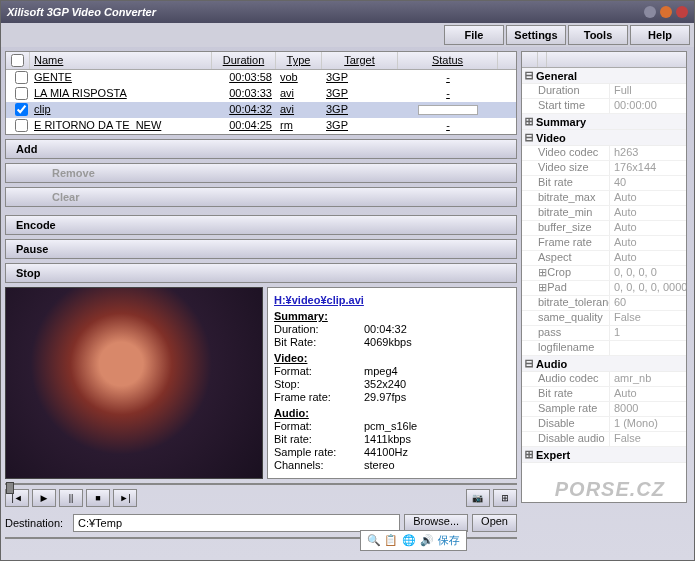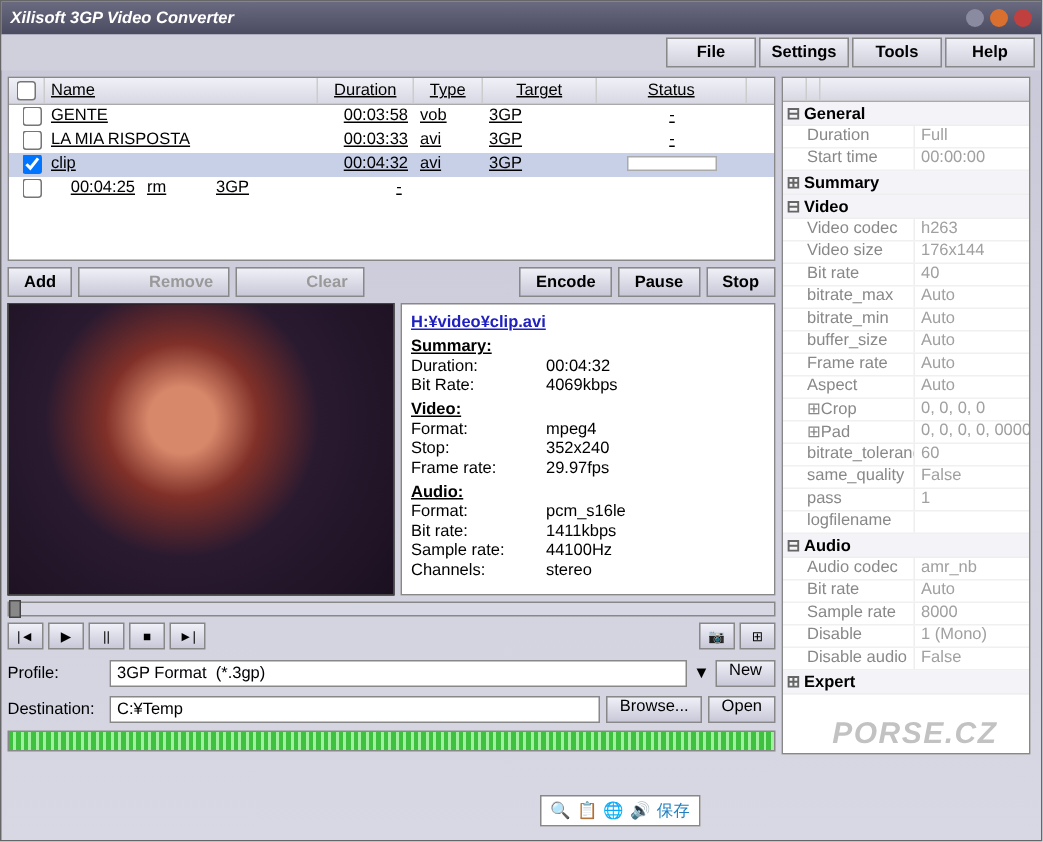--- a/index.html
+++ b/index.html
@@ -30,21 +30,21 @@
 .fl-row.sel { background: #c8d0e8; }
 .fl-row > div { padding: 1px 4px; }
 .fl-row input[type=checkbox] { margin-left: 5px; }
 .fl-cell-name { width: 182px; }
 .fl-cell-dur { width: 64px; text-align: right; }
 .fl-cell-type { width: 46px; }
 .fl-cell-tgt { width: 76px; }
 .fl-cell-stat { width: 100px; text-align: center; }
 .progress { display: inline-block; width: 60px; height: 10px; background: #fff; border: 1px solid #aaa; position: relative; vertical-align: middle; }
 .progress-bar { background: linear-gradient(to bottom, #b0b0c8, #8888a8); height: 100%; }
-.btn-row { display: flex; gap: 4px; margin: 4px 0; }
+.btn-row { display: flex; gap: 4px; margin: 4px 0; flex-direction: column; }
 .btn { height: 20px; padding: 0 10px; background: linear-gradient(to bottom, #f0f0f8, #c8c8d8); border: 1px solid #888; cursor: pointer; line-height: 18px; font-weight: bold; }
 .btn.disabled { color: #999; padding-left: 46px; }
 .spacer { flex: 1; }
 .preview-row { display: flex; gap: 4px; height: 200px; }
 .preview { width: 258px; background: #000; border: 1px solid #444; display: flex; align-items: center; justify-content: center; }
 .preview-img { width: 100%; height: 100%; background: radial-gradient(circle at 45% 40%, #d8886a 12%, #803028 28%, #2a1a30 50%, #1a1020 100%); position: relative; }
 .info-panel { flex: 1; background: #fff; border: 1px solid #888; padding: 6px; overflow: auto; }
 .info-panel .title { color: #2020c0; font-weight: bold; text-decoration: underline; }
 .info-panel .section { font-weight: bold; text-decoration: underline; margin-top: 4px; }
 .info-panel .kv { display: flex; margin: 1px 0; }
@@ -120,20 +120,21 @@
             <div class="fl-row sel">
     <div class="fl-chk" style="width:24px"><input type="checkbox" checked="" style=""></div>
     <div class="fl-cell-name">clip</div>
     <div class="fl-cell-dur">00:04:32</div>
     <div class="fl-cell-type">avi</div>
     <div class="fl-cell-tgt">3GP</div>
     <div class="fl-cell-stat"><span class="progress"><span class="progress-bar" style="width:70%"></span></span></div>
             </div>
             <div class="fl-row">
     <div class="fl-chk" style="width:24px"><input type="checkbox" style=""></div>
+    <div class="fl-cell-name">E RITORNO DA TE_NEW</div>
     <div class="fl-cell-dur">00:04:25</div>
     <div class="fl-cell-type">rm</div>
     <div class="fl-cell-tgt">3GP</div>
     <div class="fl-cell-stat">-</div>
             </div>
           </div>
       </div>
 
       <div class="btn-row">
         <div class="btn">Add</div>
@@ -201,26 +202,20 @@
         <div class="mbtn">▶</div>
         <div class="mbtn">||</div>
         <div class="mbtn">■</div>
         <div class="mbtn">►|</div>
         <div class="spacer"></div>
         <div class="mbtn">📷</div>
         <div class="mbtn">⊞</div>
       </div>
 
       <div class="form-row">
-        <div class="form-label">Profile:</div>
-        <input class="form-input" readonly="" value="3GP Format  (*.3gp)" style="">
-        <span>▼</span>
-        <div class="sm-btn disabled">New</div>
-      </div>
-      <div class="form-row">
         <div class="form-label">Destination:</div>
         <input class="form-input" value="C:¥Temp" style="">
         <div class="sm-btn">Browse...</div>
         <div class="sm-btn">Open</div>
       </div>
       <div class="green-bar"></div>
     </div>
 
     <div class="right-col">
       <div class="props">

